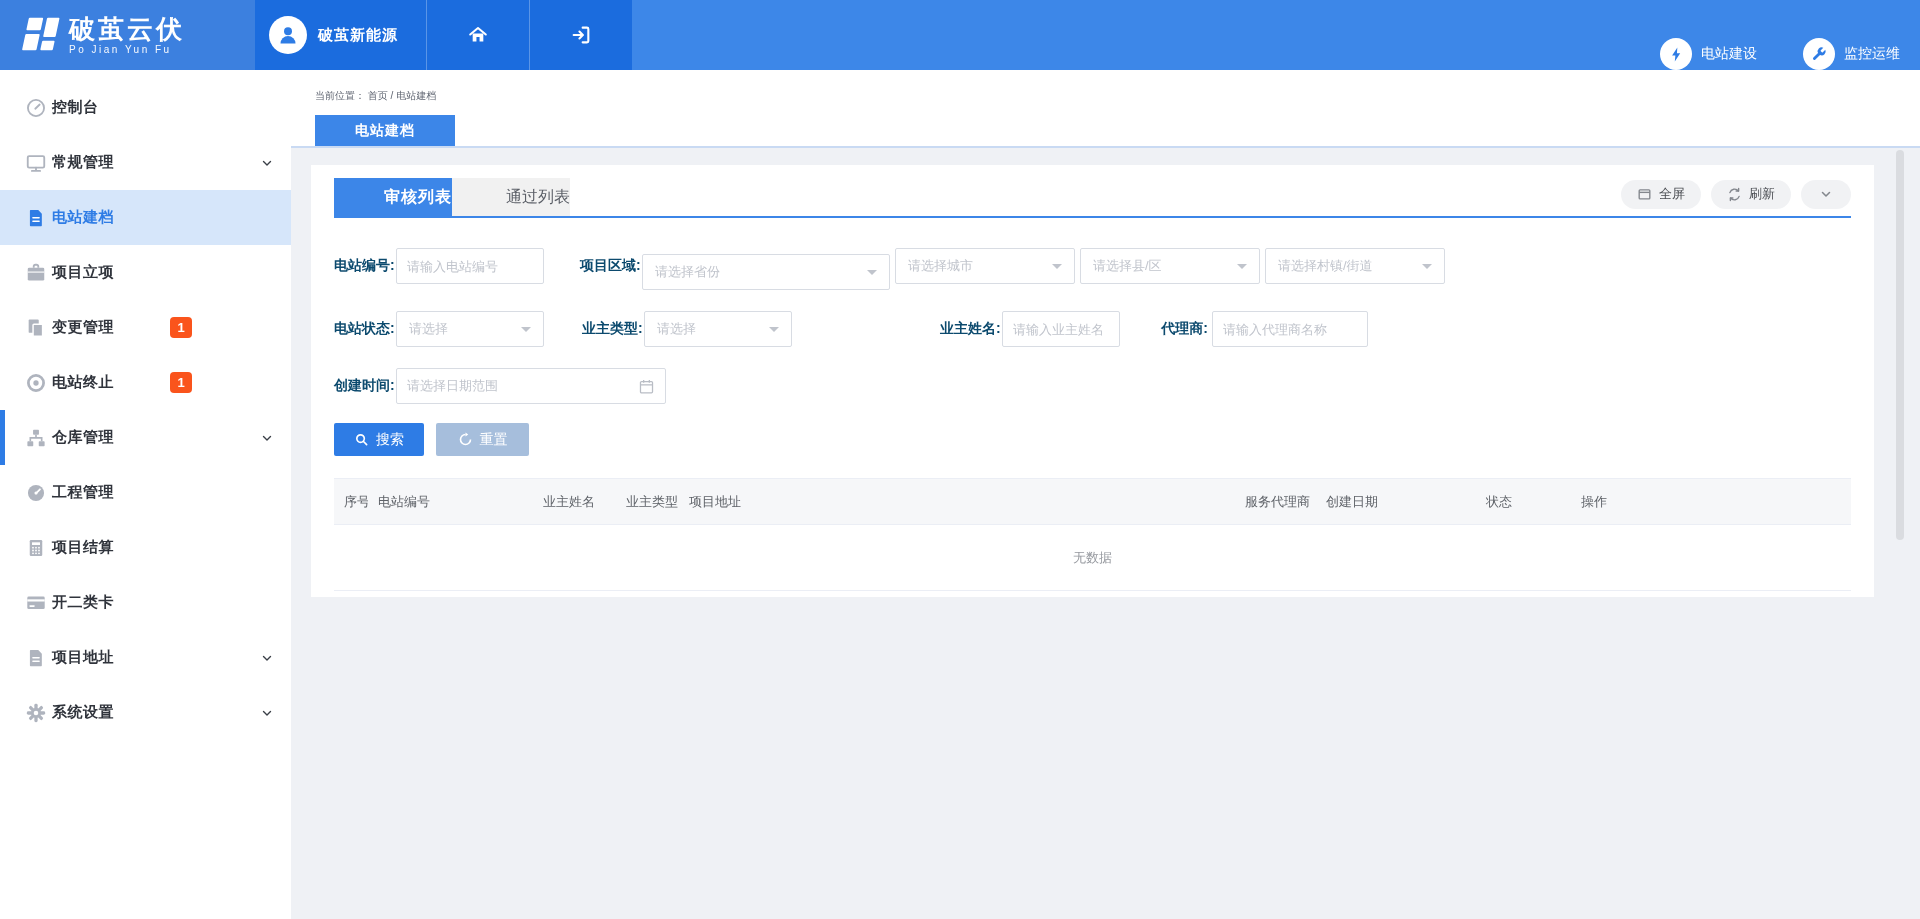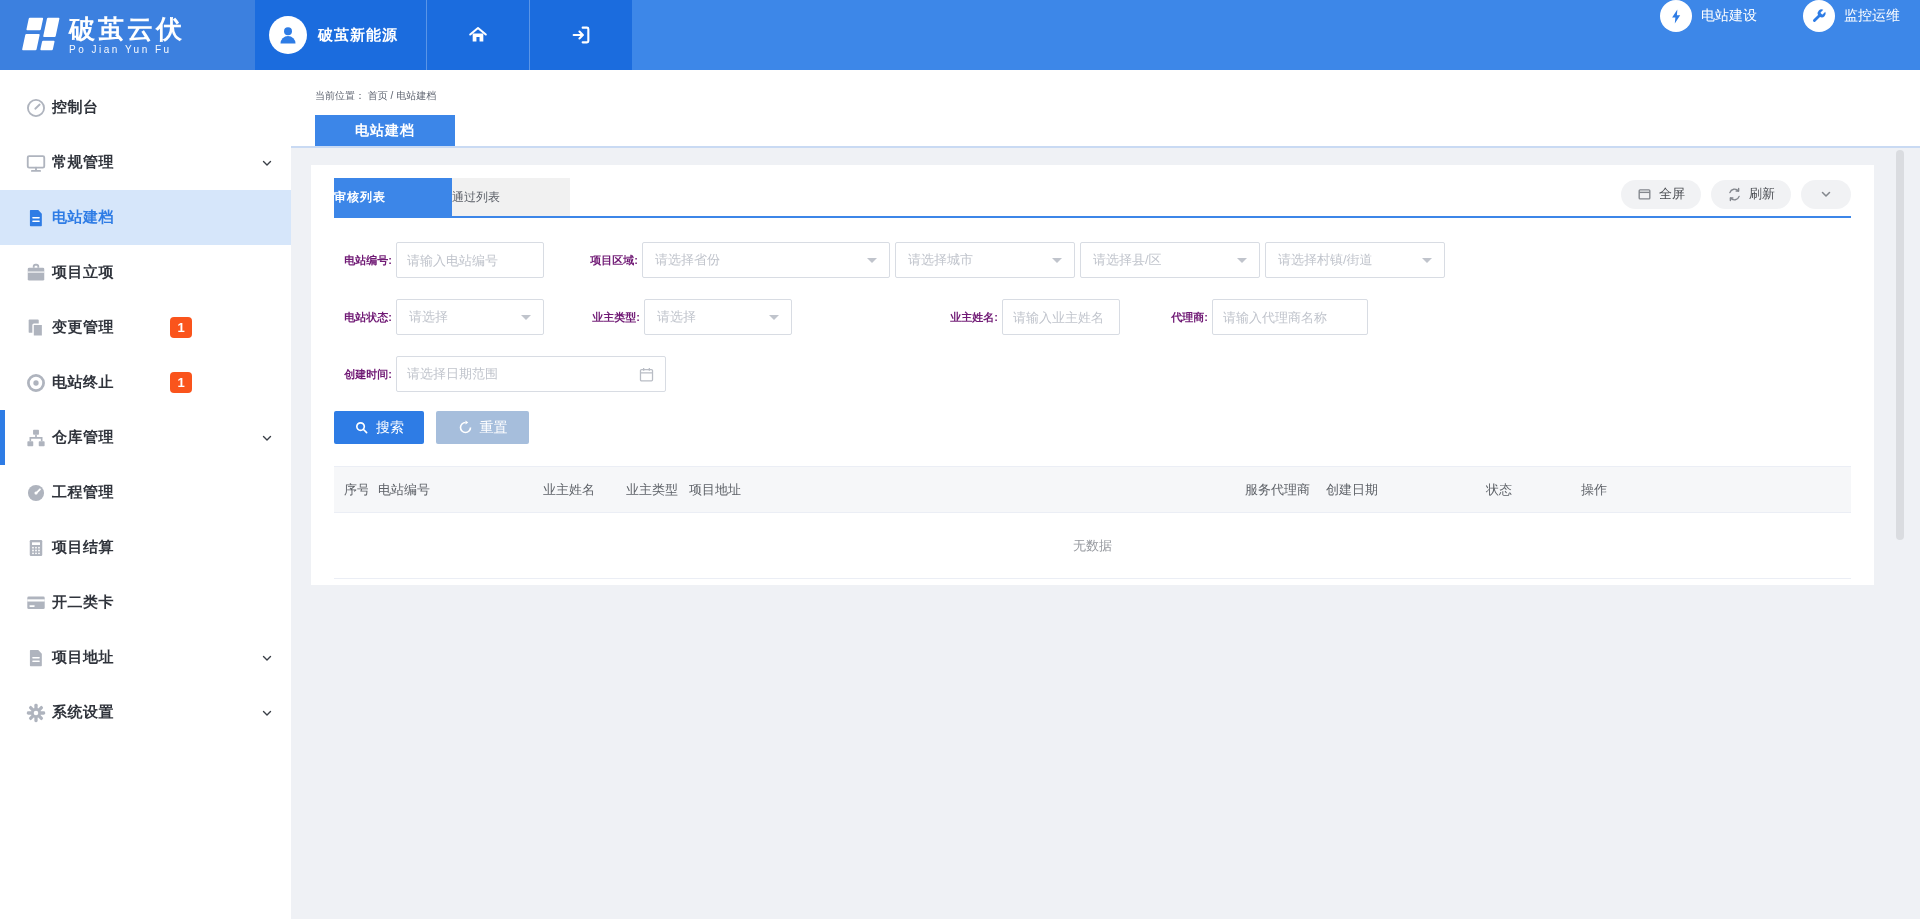--- a/index.html
+++ b/index.html
@@ -11,21 +11,21 @@
   .topbar { height:70px; display:flex; }
   .logo-area { width:255px; background:#3C80DF; display:flex; align-items:center; padding-left:14px; }
   .logo-text { margin-left:9px; color:#fff; }
   .logo-title { font-size:26px; font-weight:bold; letter-spacing:3px; line-height:28px; }
   .logo-sub { font-size:10px; letter-spacing:2.5px; opacity:.95; margin-top:1px; }
   .nav-dark { background:#1B6CDE; display:flex; }
   .user-block { display:flex; align-items:center; padding:0 28px 0 14px; }
   .avatar { width:38px; height:38px; border-radius:50%; background:#fff; display:flex; align-items:center; justify-content:center; color:#2E7CE5; }
   .user-name { color:#fff; font-size:15px; font-weight:bold; margin-left:11px; letter-spacing:1px; }
   .nav-btn { width:103px; display:flex; align-items:center; justify-content:center; border-left:1px solid rgba(255,255,255,.28); cursor:pointer; }
-  .nav-rest { flex:1; background:#3D87E8; display:flex; align-items:flex-start; justify-content:flex-end; padding-right:20px; }
+  .nav-rest { flex:1; background:#3D87E8; display:flex; align-items:flex-end; justify-content:flex-end; padding-right:20px; }
   .top-link { display:flex; align-items:center; color:#fff; font-size:14px; cursor:pointer; margin-left:46px; }
   .circle-ic { width:32px; height:32px; border-radius:50%; background:#fff; color:#2E7CE5; display:flex; align-items:center; justify-content:center; margin-right:9px; }
 
   
   .main { display:flex; height:849px; }
   .sidebar { width:291px; background:#fff; padding-top:10px; flex-shrink:0; }
   .s-item { height:55px; position:relative; display:flex; align-items:center; cursor:pointer; }
   .s-ic { position:absolute; left:24px; width:24px; display:flex; justify-content:center; color:#AFB4BE; }
   .s-label { margin-left:52px; font-size:15px; font-weight:bold; color:#30343C; letter-spacing:.5px; }
   .s-badge { position:absolute; left:170px; min-width:22px; height:21px; padding:0 4px; background:#FA541C; border-radius:4px; color:#fff; font-size:13px; font-weight:bold; display:flex; align-items:center; justify-content:center; }
@@ -35,36 +35,36 @@
   .s-item.accent::before { content:''; position:absolute; left:0; top:0; bottom:0; width:5px; background:#2E7CE5; }
 
   .content { flex:1; position:relative; background:#EFF1F5; }
   .page-head { background:#fff; padding:12px 0 0 24px; border-bottom:2px solid #C9DAF3; }
   .crumb { font-size:10px; color:#5E6470; height:27px; line-height:27px; }
   .crumb .lnk { color:#5E6470; cursor:pointer; }
   .page-tab { display:inline-block; margin-top:6px; background:#3C86E8; color:#fff; font-weight:bold; font-size:14px; line-height:31px; padding:0 40px; letter-spacing:1px; cursor:default; }
 
   .panel { margin:17px 46px 0 20px; background:#fff; padding:13px 23px 6px; }
   .tabs-row { display:flex; align-items:center; border-bottom:2px solid #3C86E8; }
-  .ptab { width:118px; height:38px; line-height:38px; text-align:left; font-size:12px; background:#F1F1F1; color:#5A5E66; cursor:pointer; }
+  .ptab { width:118px; height:38px; line-height:38px; text-align:right; font-size:16px; background:#F1F1F1; color:#5A5E66; cursor:pointer; }
   .ptab.active { background:#3C86E8; color:#fff; font-weight:bold; letter-spacing:1px; }
   .tools { margin-left:auto; display:flex; align-items:center; gap:10px; margin-bottom:6px; }
   .pill { height:29px; border-radius:15px; background:#F1F2F4; display:flex; align-items:center; gap:7px; padding:0 16px; font-size:13px; color:#4A4D52; cursor:pointer; }
   .pill .ic { color:#83878D; }
   .pill.sm { padding:0 18px; }
 
   .form-row { display:flex; align-items:center; margin-top:21px; }
   .form-row.first { margin-top:24px; }
-  .flabel { width:58px; flex-shrink:0; text-align:right; font-size:11px; font-weight:bold; color:#701a75; white-space:nowrap; }
+  .flabel { width:58px; flex-shrink:0; text-align:right; font-size:14px; font-weight:bold; color:#0c4a6e; white-space:nowrap; }
   .ctl { height:36px; border:1px solid #D8DCE3; border-radius:2px; background:#fff; margin-left:4px; flex-shrink:0; }
   input.ctl { padding:0 10px; font-size:13px; color:#0c4a6e; outline:none; font-family:inherit; }
   input.ctl::placeholder { color:#C0C4CC; }
   .sel { display:flex; align-items:center; justify-content:space-between; padding:0 12px; font-size:13px; color:#C0C4CC; cursor:pointer; }
   .caret { width:0; height:0; border:5px solid transparent; border-top-color:#C0C4CC; margin-top:5px; }
-  .w148 { width:148px; } .w248 { width:248px; } .w180 { width:180px; } .w146 { width:118px; } .w156 { width:156px; }
+  .w148 { width:148px; } .w248 { width:248px;margin-top:12px; } .w180 { width:180px; } .w146 { width:118px; } .w156 { width:156px; }
   .ml36 { margin-left:36px; } .ml38 { margin-left:38px; } .ml148 { margin-left:148px; } .ml5 { margin-left:5px; }
   .lblw50 { width:50px; }
   .date-ctl { width:270px; display:flex; align-items:center; justify-content:space-between; padding:0 10px; font-size:13px; color:#C0C4CC; cursor:pointer; }
   .date-ctl .cal { color:#B9BDC5; }
 
   .btn-row { display:flex; margin-top:19px; }
   .btn { height:33px; border:none; border-radius:2px; color:#fff; font-size:14px; display:flex; align-items:center; justify-content:center; gap:7px; cursor:pointer; font-family:inherit; }
   .btn-search { width:90px; background:#2E7CE5; }
   .btn-reset { width:93px; background:#A6BEDC; margin-left:12px; }
 

